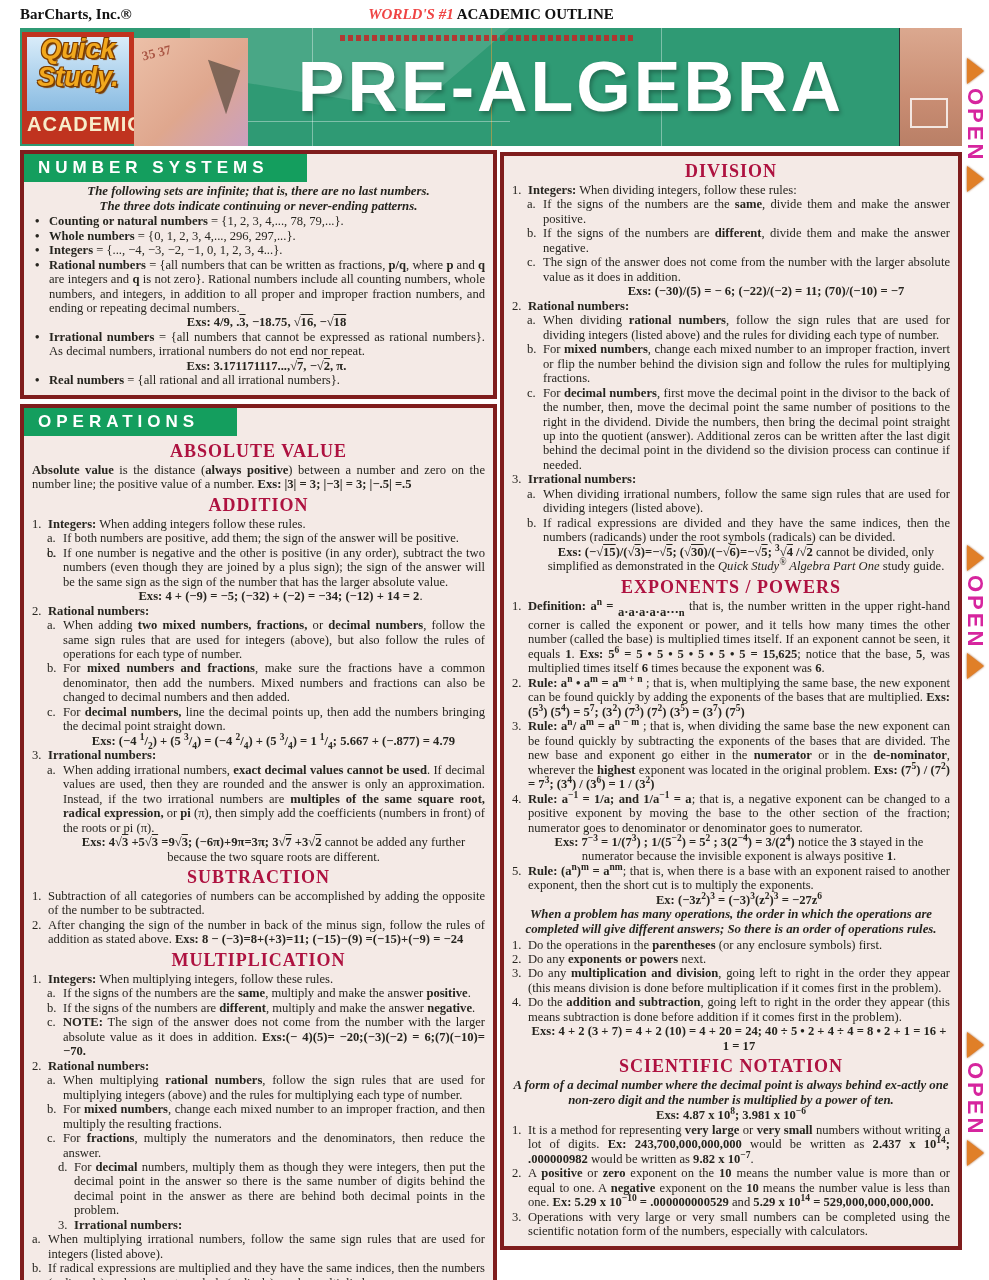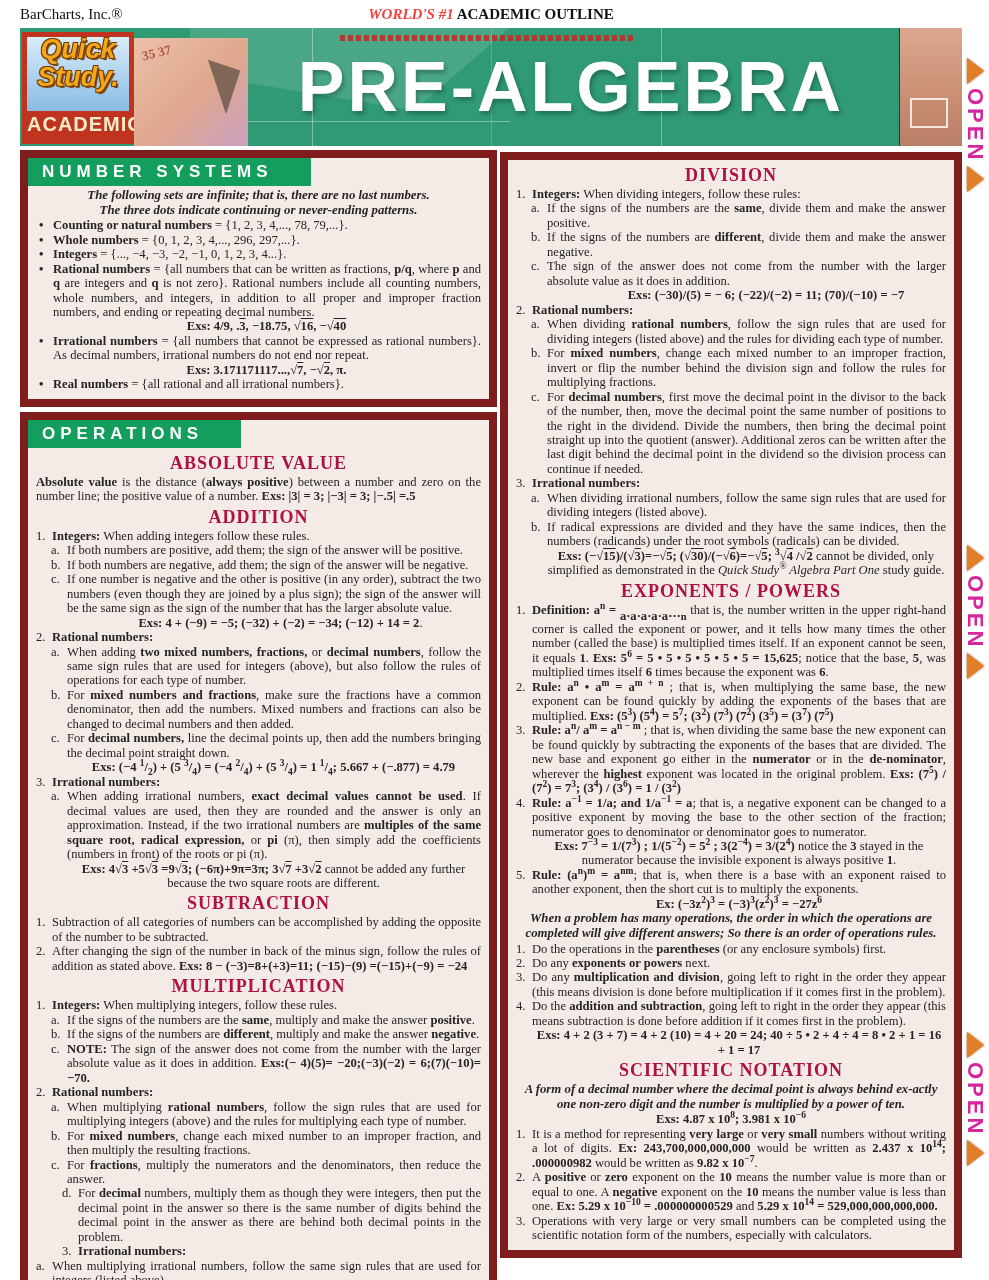--- a/index.html
+++ b/index.html
@@ -1,20 +1,20 @@
 <!DOCTYPE html>
 <html><head>
 <meta charset="utf-8">
 <style>
   html,body{margin:0;padding:0;}
   body{width:989px;height:1280px;position:relative;background:#ffffff;overflow:hidden;
        font-family:"Liberation Serif",serif;color:#26251f;}
   
   .topbar{position:absolute;top:6px;left:20px;right:27px;height:22px;}
-  .publisher{position:absolute;left:0;top:0;font-weight:normal;font-size:15px;color:#111;}
+  .publisher{position:absolute;left:0;top:0;font-weight:bold;font-size:15px;color:#111;}
   .tagline{position:absolute;left:50%;transform:translateX(-50%);top:0;font-size:15px;font-weight:bold;white-space:nowrap;}
   .tagline .red{color:#ef4444;font-style:italic;}
   .tagline .black{color:#111;}
   
   .banner{position:absolute;top:28px;left:20px;right:27px;height:118px;background:#2f9a74;overflow:hidden;}
   .banner .lightpoly{position:absolute;left:18%;top:0;width:34%;height:70%;background:rgba(255,255,255,.13);
         clip-path:polygon(0 0,100% 0,70% 100%,0 55%);}
   .banner .mapline{position:absolute;background:rgba(255,255,255,.38);}
   .banner .vline1{left:31%;top:0;width:1px;height:100%;}
   .banner .vline2{left:50%;top:0;width:1px;height:100%;background:rgba(230,160,60,.55);}
@@ -41,21 +41,21 @@
   .banner-title{position:absolute;left:228px;right:68px;top:0;bottom:0;display:flex;align-items:center;justify-content:center;
         font-family:"Liberation Sans",sans-serif;font-weight:bold;font-size:70px;letter-spacing:3px;color:#ffffff;
         text-shadow:2px 3px 4px rgba(0,0,0,.28);white-space:nowrap;}
   .photo-right{position:absolute;right:0;top:0;width:62px;height:100%;
         background:linear-gradient(180deg,#dba88f 0%,#c98d73 60%,#b97f66 100%);border-left:1px solid #333;}
   .photo-right .frame{position:absolute;left:10px;bottom:18px;width:34px;height:26px;border:2px solid rgba(255,255,255,.8);}
   
   .col{position:absolute;}
   #col-left{left:20px;top:150px;width:477px;}
   #col-right{left:500px;top:152px;width:462px;}
-  .box{border:8px solid #7f1d1d;background:#f4eae6;margin-bottom:5px;box-sizing:border-box;}
+  .box{border:4px solid #7f1d1d;background:#f4eae6;margin-bottom:5px;box-sizing:border-box;}
   .tab{display:inline-block;background:#149e5e;color:#fff;font-family:"Liberation Sans",sans-serif;
        font-weight:bold;font-size:17px;letter-spacing:5px;padding:4px 38px 4px 14px;}
   .box-body{padding:2px 8px 7px;}
   .sec-title{margin:3px 0 1px;text-align:center;color:#ae1240;font-family:Liberation Serif, serif;
        font-weight:800;font-size:18px;letter-spacing:1px;}
   .blk{font-size:12.6px;line-height:1.15;text-align:justify;}
   .section-intro{font-style:italic;font-weight:bold;text-align:center;font-size:12.8px;line-height:1.18;}
   .num,.sub,.bullet{position:relative;}
   .num{padding-left:16px;}
   .sub{margin-left:15px;padding-left:16px;}
@@ -111,32 +111,32 @@
   </div>
 </div>
 
 <div id="col-left" class="col">
     <section class="box"><div class="tab">NUMBER SYSTEMS</div><div class="box-body">
         <div class="blk section-intro">The following sets are infinite; that is, there are no last numbers.<br>The three dots indicate continuing or never-ending patterns.</div>
         <div class="blk bullet"><span class="m">•</span><span class="tx"><b>Counting or natural numbers</b> = {1, 2, 3, 4,..., 78, 79,...}.</span></div>
         <div class="blk bullet"><span class="m">•</span><span class="tx"><b>Whole numbers</b> = {0, 1, 2, 3, 4,..., 296, 297,...}.</span></div>
         <div class="blk bullet"><span class="m">•</span><span class="tx"><b>Integers</b> = {..., −4, −3, −2, −1, 0, 1, 2, 3, 4...}.</span></div>
         <div class="blk bullet"><span class="m">•</span><span class="tx"><b>Rational numbers</b> = {all numbers that can be written as fractions, <b>p/q</b>, where <b>p</b> and <b>q</b> are integers and <b>q</b> is not zero}. Rational numbers include all counting numbers, whole numbers, and integers, in addition to all proper and improper fraction numbers, and ending or repeating decimal numbers.</span></div>
-        <div class="blk exs"><b>Exs: 4/9, .<span class="ov">3</span>, −18.75, √<span class="ov">16</span>, −√<span class="ov">40</span></b></div>
+        <div class="blk exs"><b>Exs: 4/9, .<span class="ov">3</span>, −18.75, √<span class="ov">16</span>, −√<span class="ov">18</span></b></div>
         <div class="blk bullet"><span class="m">•</span><span class="tx"><b>Irrational numbers</b> = {all numbers that cannot be expressed as rational numbers}. As decimal numbers, irrational numbers do not end nor repeat.</span></div>
         <div class="blk exs"><b>Exs: 3.171171117...,√<span class="ov">7</span>, −√<span class="ov">2</span>, π.</b></div>
         <div class="blk bullet"><span class="m">•</span><span class="tx"><b>Real numbers</b> = {all rational and all irrational numbers}.</span></div>
       </div></section>
     <section class="box"><div class="tab">OPERATIONS</div><div class="box-body">
         <h3 class="sec-title">ABSOLUTE VALUE</h3>
         <div class="blk para"><b>Absolute value</b> is the distance (<b>always positive</b>) between a number and zero on the number line; the positive value of a number. <b>Exs: |3| = 3; |−3| = 3; |−.5| =.5</b></div>
         <h3 class="sec-title">ADDITION</h3>
         <div class="blk num"><span class="m">1.</span><span class="tx"><b>Integers:</b> When adding integers follow these rules.</span></div>
         <div class="blk sub"><span class="m">a.</span><span class="tx">If both numbers are positive, add them; the sign of the answer will be positive.</span></div>
-        <div class="blk sub"><span class="m">b.</span><span class="tx">If both numbers are negative, add them; the sign of the answer will be negative.</span></div>
+        <div class="blk sub"><span class="m">b.</span></div>
         <div class="blk sub"><span class="m">c.</span><span class="tx">If one number is negative and the other is positive (in any order), subtract the two numbers (even though they are joined by a plus sign); the sign of the answer will be the same sign as the sign of the number that has the larger absolute value.</span></div>
         <div class="blk exs" style="margin-left: 44px;"><b>Exs: 4 + (−9) = −5; (−32) + (−2) = −34; (−12) + 14 = 2</b>.</div>
         <div class="blk num"><span class="m">2.</span><span class="tx"><b>Rational numbers:</b></span></div>
         <div class="blk sub"><span class="m">a.</span><span class="tx">When adding <b>two mixed numbers, fractions,</b> or <b>decimal numbers</b>, follow the same sign rules that are used for integers (above), but also follow the rules of operations for each type of number.</span></div>
         <div class="blk sub"><span class="m">b.</span><span class="tx">For <b>mixed numbers and fractions</b>, make sure the fractions have a common denominator, then add the numbers. Mixed numbers and fractions can also be changed to decimal numbers and then added.</span></div>
         <div class="blk sub"><span class="m">c.</span><span class="tx">For <b>decimal numbers,</b> line the decimal points up, then add the numbers bringing the decimal point straight down.</span></div>
         <div class="blk exs" style="margin-left: 30px;"><b>Exs: (−4 <sup>1</sup>/<sub>2</sub>) + (5 <sup>3</sup>/<sub>4</sub>) = (−4 <sup>2</sup>/<sub>4</sub>) + (5 <sup>3</sup>/<sub>4</sub>) = 1 <sup>1</sup>/<sub>4</sub>; 5.667 + (−.877) = 4.79</b></div>
         <div class="blk num"><span class="m">3.</span><span class="tx"><b>Irrational numbers:</b></span></div>
         <div class="blk sub"><span class="m">a.</span><span class="tx">When adding irrational numbers, <b>exact decimal values cannot be used</b>. If decimal values are used, then they are rounded and the answer is only an approximation. Instead, if the two irrational numbers are <b>multiples of the same square root, radical expression,</b> or <b>pi</b> (π), then simply add the coefficients (numbers in front) of the roots or pi (π).</span></div>
         <div class="blk exs" style="margin-left: 30px;"><b>Exs: 4√<span class="ov">3</span> +5√<span class="ov">3</span> =9√<span class="ov">3</span>; (−6π)+9π=3π; 3√<span class="ov">7</span> +3√<span class="ov">2</span></b> cannot be added any further because the two square roots are different.</div>

